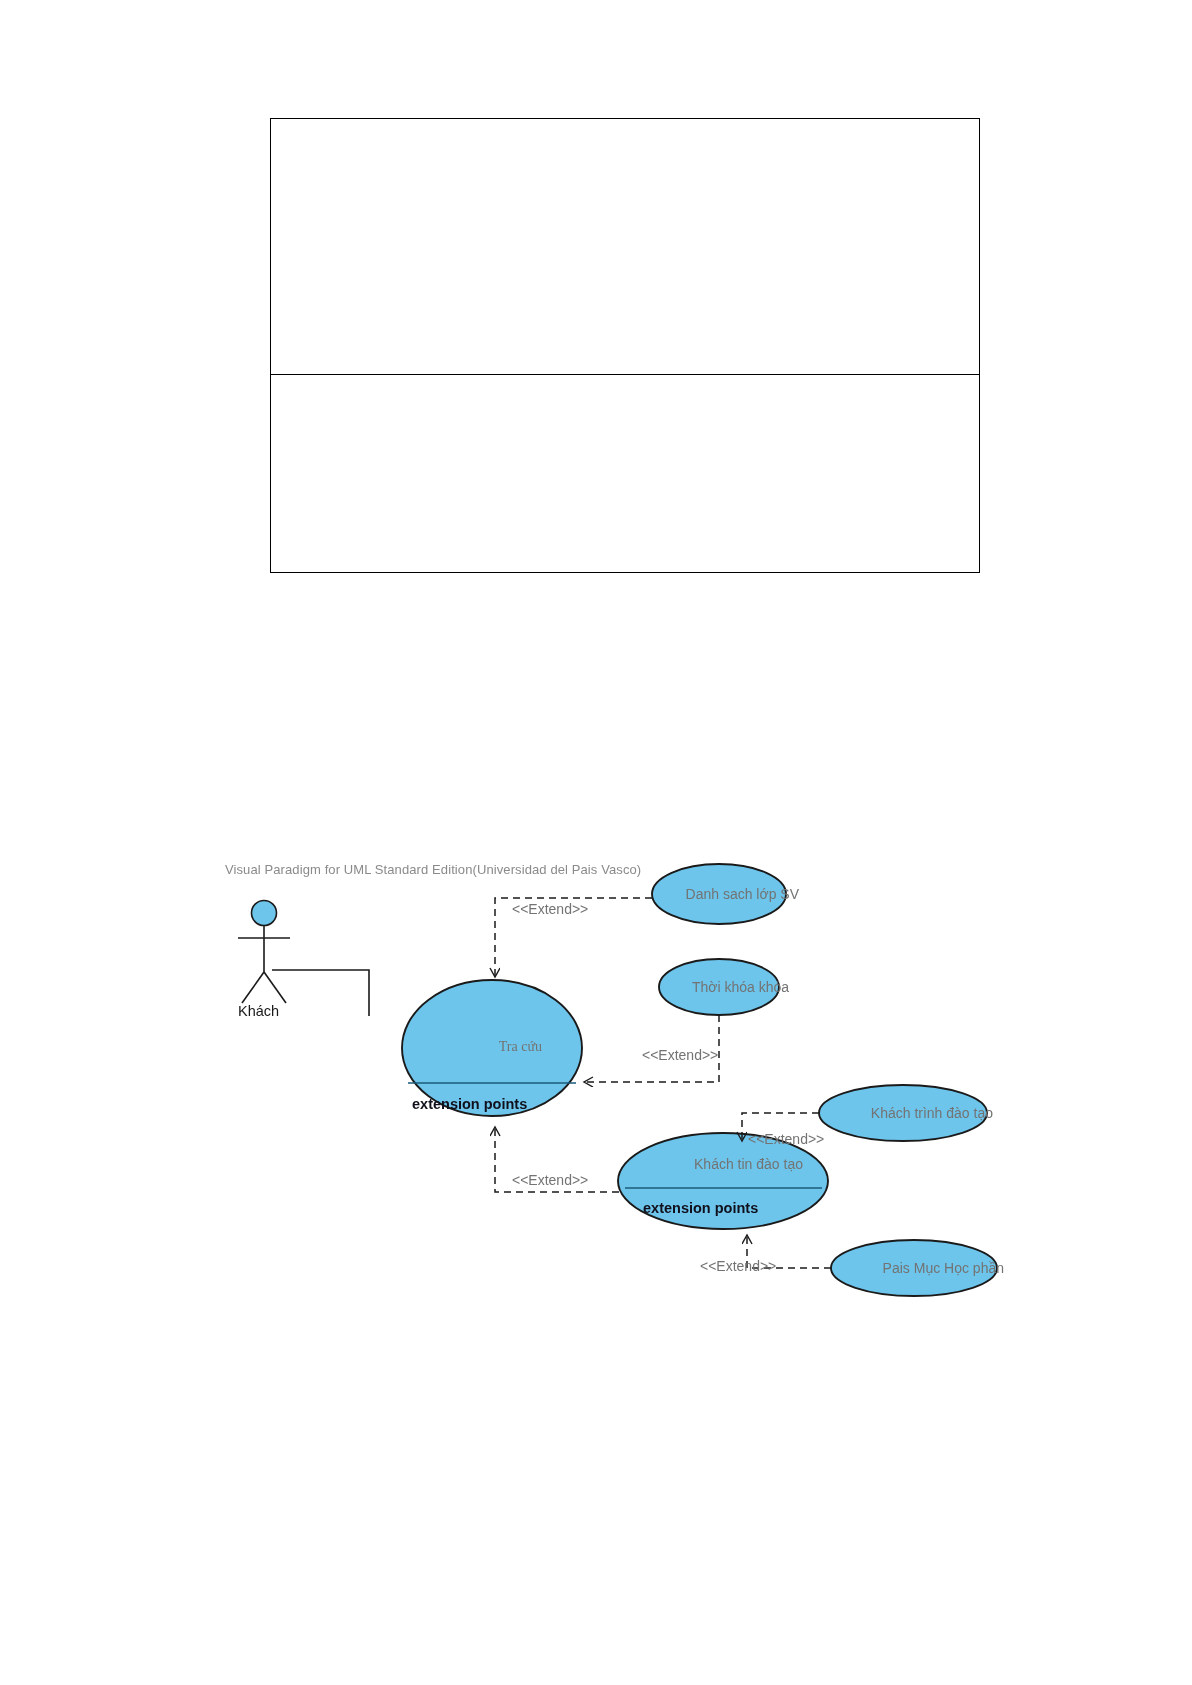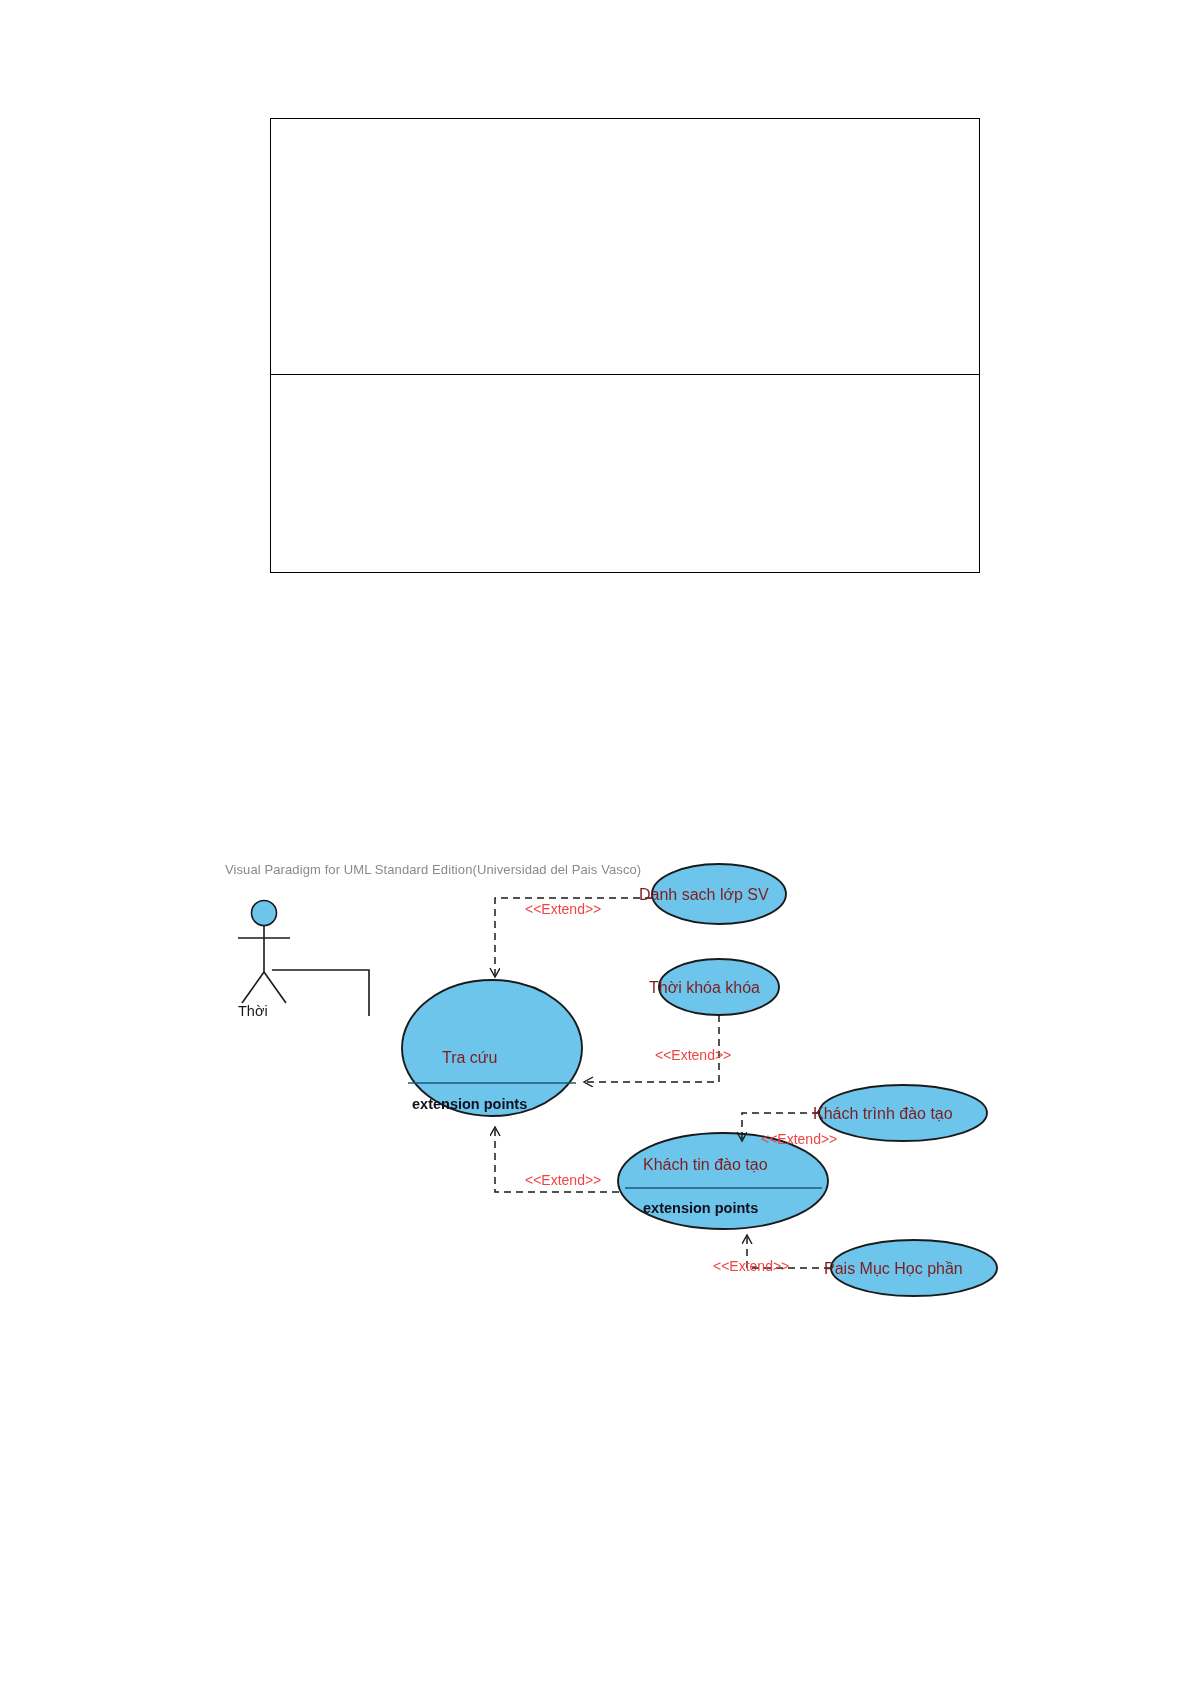--- a/index.html
+++ b/index.html
@@ -64,42 +64,41 @@
     font-size: 13px;
     color: #8a8a8a;
     white-space: nowrap;
     letter-spacing: 0.1px;
     font-family: "Liberation Sans", sans-serif;
   }
 
   
   .uc-label {
     position: absolute;
-    font-size: 16px;
-    color: #7f1d1d;
+    font-size: 14px;
+    color: #737373;
     white-space: nowrap;
-    text-align: left;
+    text-align: right;
     font-family: "Liberation Sans", sans-serif;
   }
   .uc-ext-compartment {
     position: absolute;
     font-size: 14.5px;
     font-weight: bold;
     color: #10101c;
     white-space: nowrap;
     text-align: left;
     font-family: "Liberation Sans", sans-serif;
   }
   .rel-label {
     position: absolute;
     font-size: 14px;
-    color: #ef4444;
+    color: #737373;
     white-space: nowrap;
     font-family: "Liberation Sans", sans-serif;
-    margin-left: 13px;
   }
   .actor-label {
     position: absolute;
     font-size: 14.5px;
     color: #1a1a1a;
     white-space: nowrap;
     font-family: "Liberation Sans", sans-serif;
   }
 </style>
 </head>
@@ -154,23 +153,23 @@
 
     <polyline points="719,175 719,242 585,242" fill="none" stroke="#1a1a1a" stroke-width="1.5" stroke-dasharray="7,5" marker-end="url(#openarrow)"></polyline>
 
     <polyline points="819,273 742,273 742,300" fill="none" stroke="#1a1a1a" stroke-width="1.5" stroke-dasharray="7,5" marker-end="url(#openarrow)"></polyline>
 
     <polyline points="619,352 495,352 495,288" fill="none" stroke="#1a1a1a" stroke-width="1.5" stroke-dasharray="7,5" marker-end="url(#openarrow)"></polyline>
 
     <polyline points="831,428 747,428 747,396" fill="none" stroke="#1a1a1a" stroke-width="1.5" stroke-dasharray="7,5" marker-end="url(#openarrow)"></polyline>
   </svg>
 
-  <div class="actor-label" style="left:238px; top:163px;">Thời</div>
+  <div class="actor-label" style="left:238px; top:163px;">Khách</div>
 
-  <div class="uc-label" style="left:442px; top:209px; width:100px;">Tra cứu</div>
+  <div class="uc-label" style="left:442px; top:199px; width:100px;font-family:Liberation Serif, serif;">Tra cứu</div>
   <div class="uc-ext-compartment" style="left:412px; top:256px; width:160px;">extension points</div>
 
   <div class="uc-label" style="left:639px; top:46px; width:160px;">Danh sach lớp SV</div>
 
   <div class="uc-label" style="left:649px; top:139px; width:140px;">Thời khóa khóa</div>
 
   <div class="uc-label" style="left:813px; top:265px; width:180px;">Khách trình đào tạo</div>
 
   <div class="uc-label" style="left:643px; top:316px; width:160px;">Khách tin đào tạo</div>
   <div class="uc-ext-compartment" style="left:643px; top:360px; width:160px;">extension points</div>

